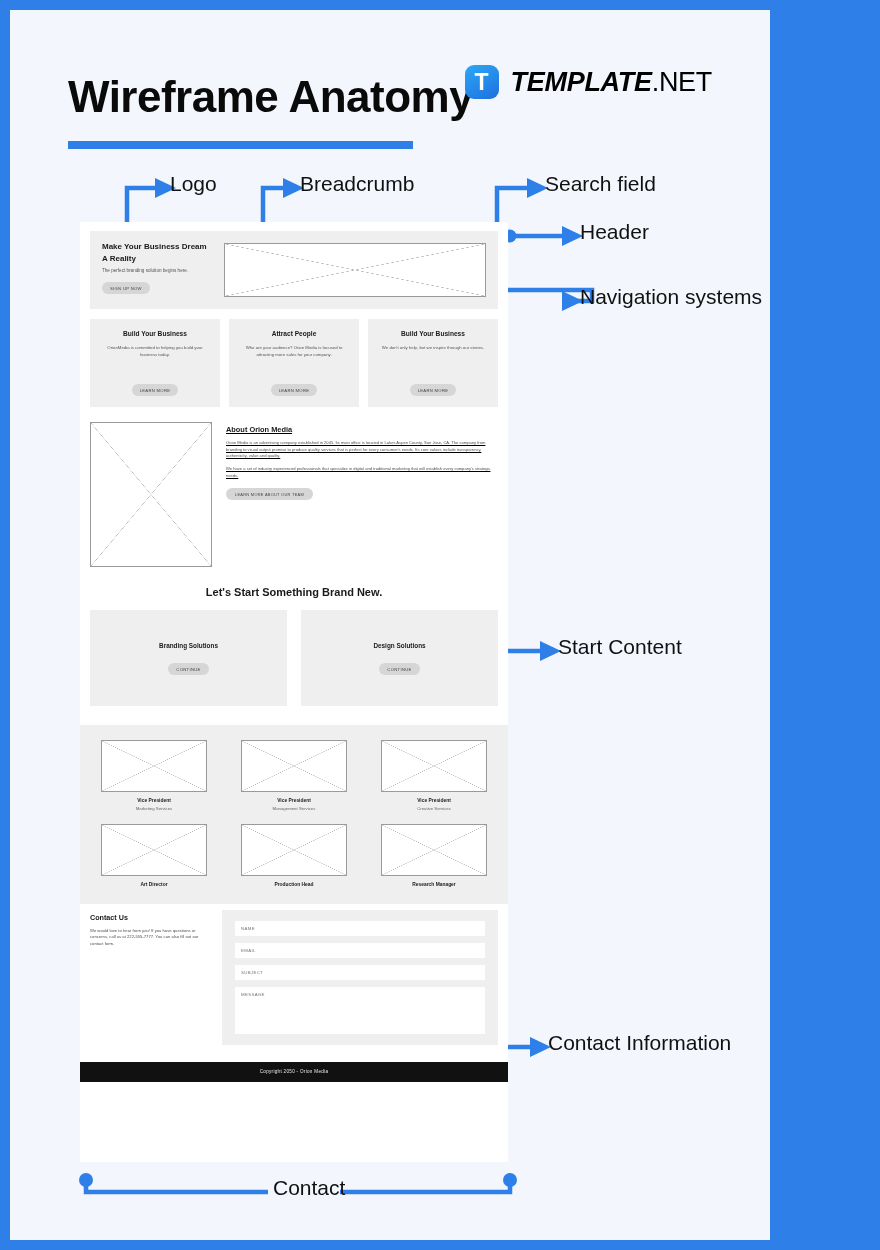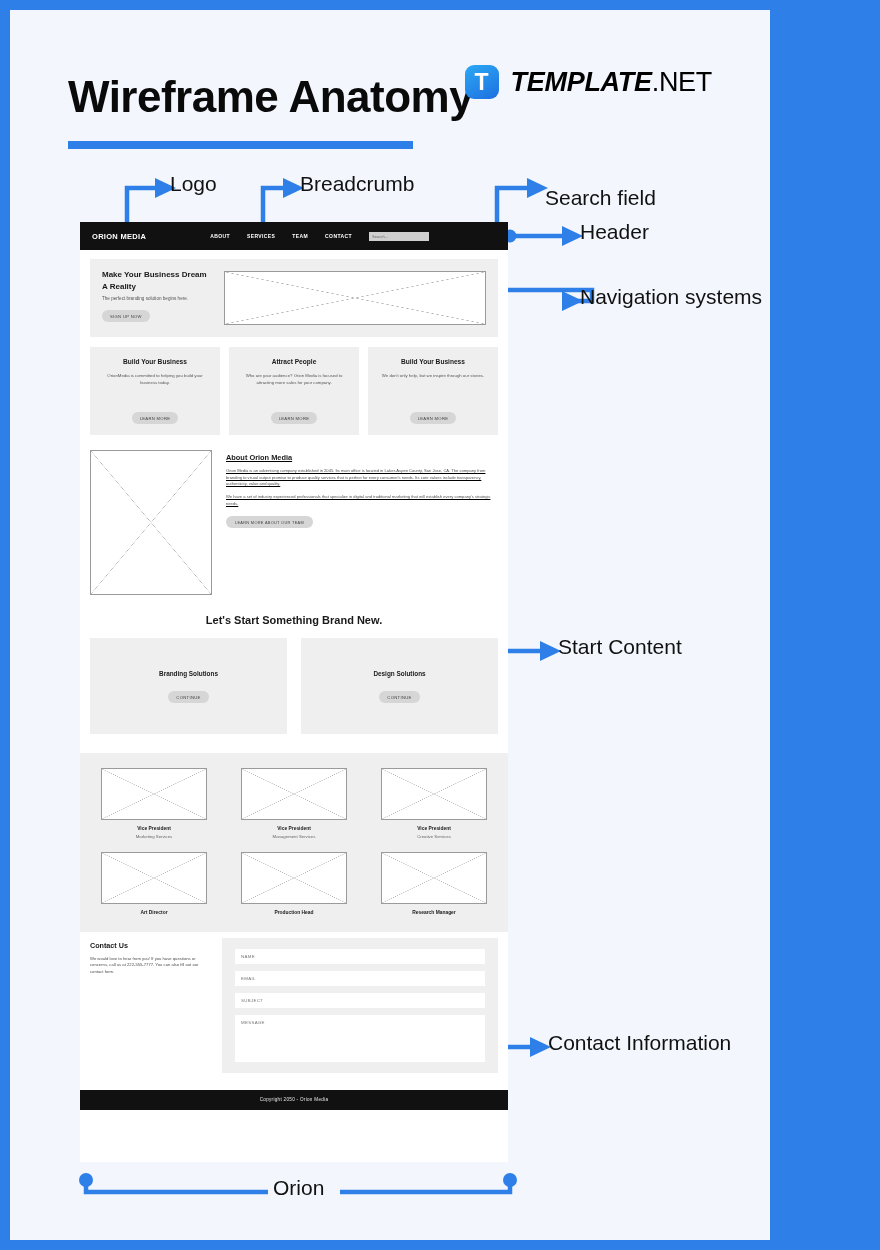--- a/index.html
+++ b/index.html
@@ -204,39 +204,29 @@
       <polygon points="517,168 538,178 517,188"></polygon>
       <polygon points="552,216 573,226 552,236"></polygon>
       <polygon points="552,281 573,291 552,301"></polygon>
       <polygon points="530,631 551,641 530,651"></polygon>
       <polygon points="520,1027 541,1037 520,1047"></polygon>
     </g>
   </svg>
 
   <div class="lbl" style="left:160px; top:174px; transform:translateY(-50%);">Logo</div>
   <div class="lbl" style="left:290px; top:174px; transform:translateY(-50%);">Breadcrumb</div>
-  <div class="lbl" style="left:535px; top:188px; transform:translateY(-50%);text-align:center;">Search field</div>
+  <div class="lbl" style="left:535px; top:174px; transform:translateY(-50%);text-align:center;">Search field</div>
   <div class="lbl" style="left:570px; top:222px; transform:translateY(-50%);">Header</div>
   <div class="lbl" style="left:570px; top:287px; transform:translateY(-50%);">Navigation systems</div>
   <div class="lbl" style="left:548px; top:637px; transform:translateY(-50%);">Start Content</div>
   <div class="lbl" style="left:538px; top:1033px; transform:translateY(-50%);">Contact Information</div>
-  <div class="lbl" style="left:263px; top:1178px; transform:translateY(-50%);">Orion</div>
+  <div class="lbl" style="left:263px; top:1178px; transform:translateY(-50%);">Contact</div>
 
   <div class="wf">
 
-    <div class="wf-nav">
-      <div class="wf-logo">ORION MEDIA</div>
-      <div class="wf-menu">
-        <span>ABOUT</span>
-        <span>SERVICES</span>
-        <span>TEAM</span>
-        <span>CONTACT</span>
-      </div>
-      <div class="wf-search">Search...</div>
-    </div>
 
     <div class="wf-body">
 
       <div class="hero">
         <div class="hero-left">
           <div class="hero-h">Make Your Business Dream A Reality</div>
           <div class="hero-p">The perfect branding solution begins here.</div>
           <div class="btn">SIGN UP NOW</div>
         </div>
         <div class="imgbox hero-img"></div>

